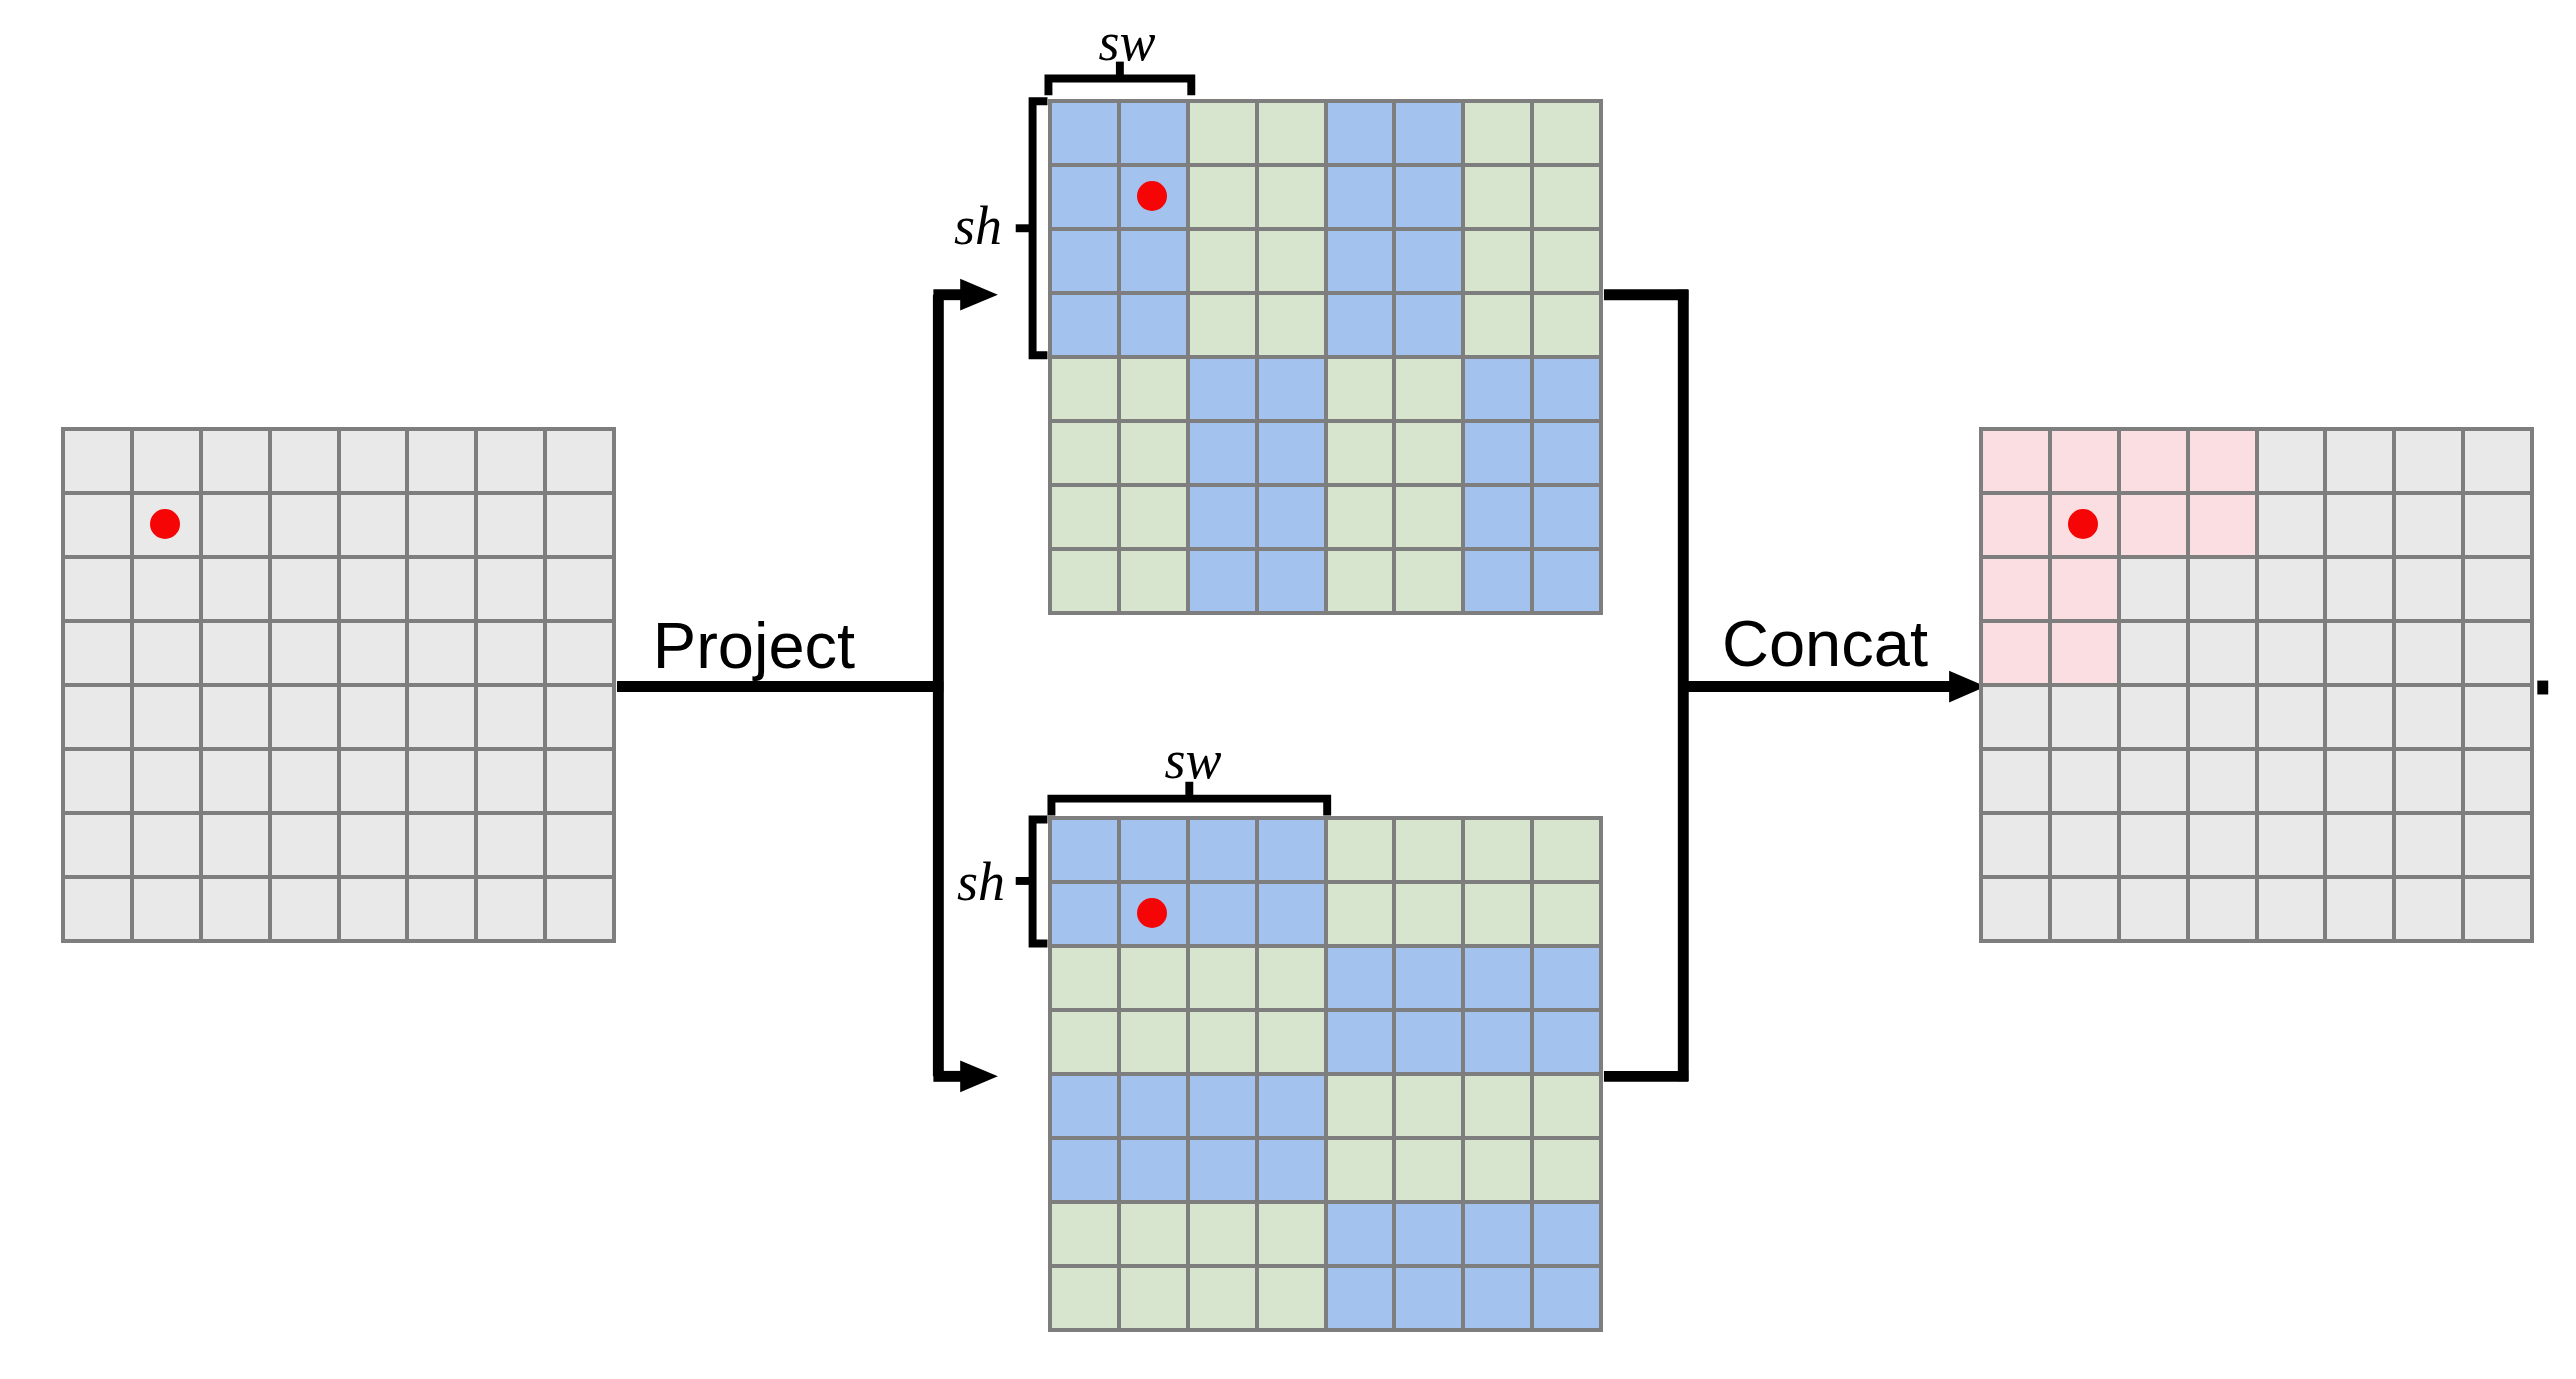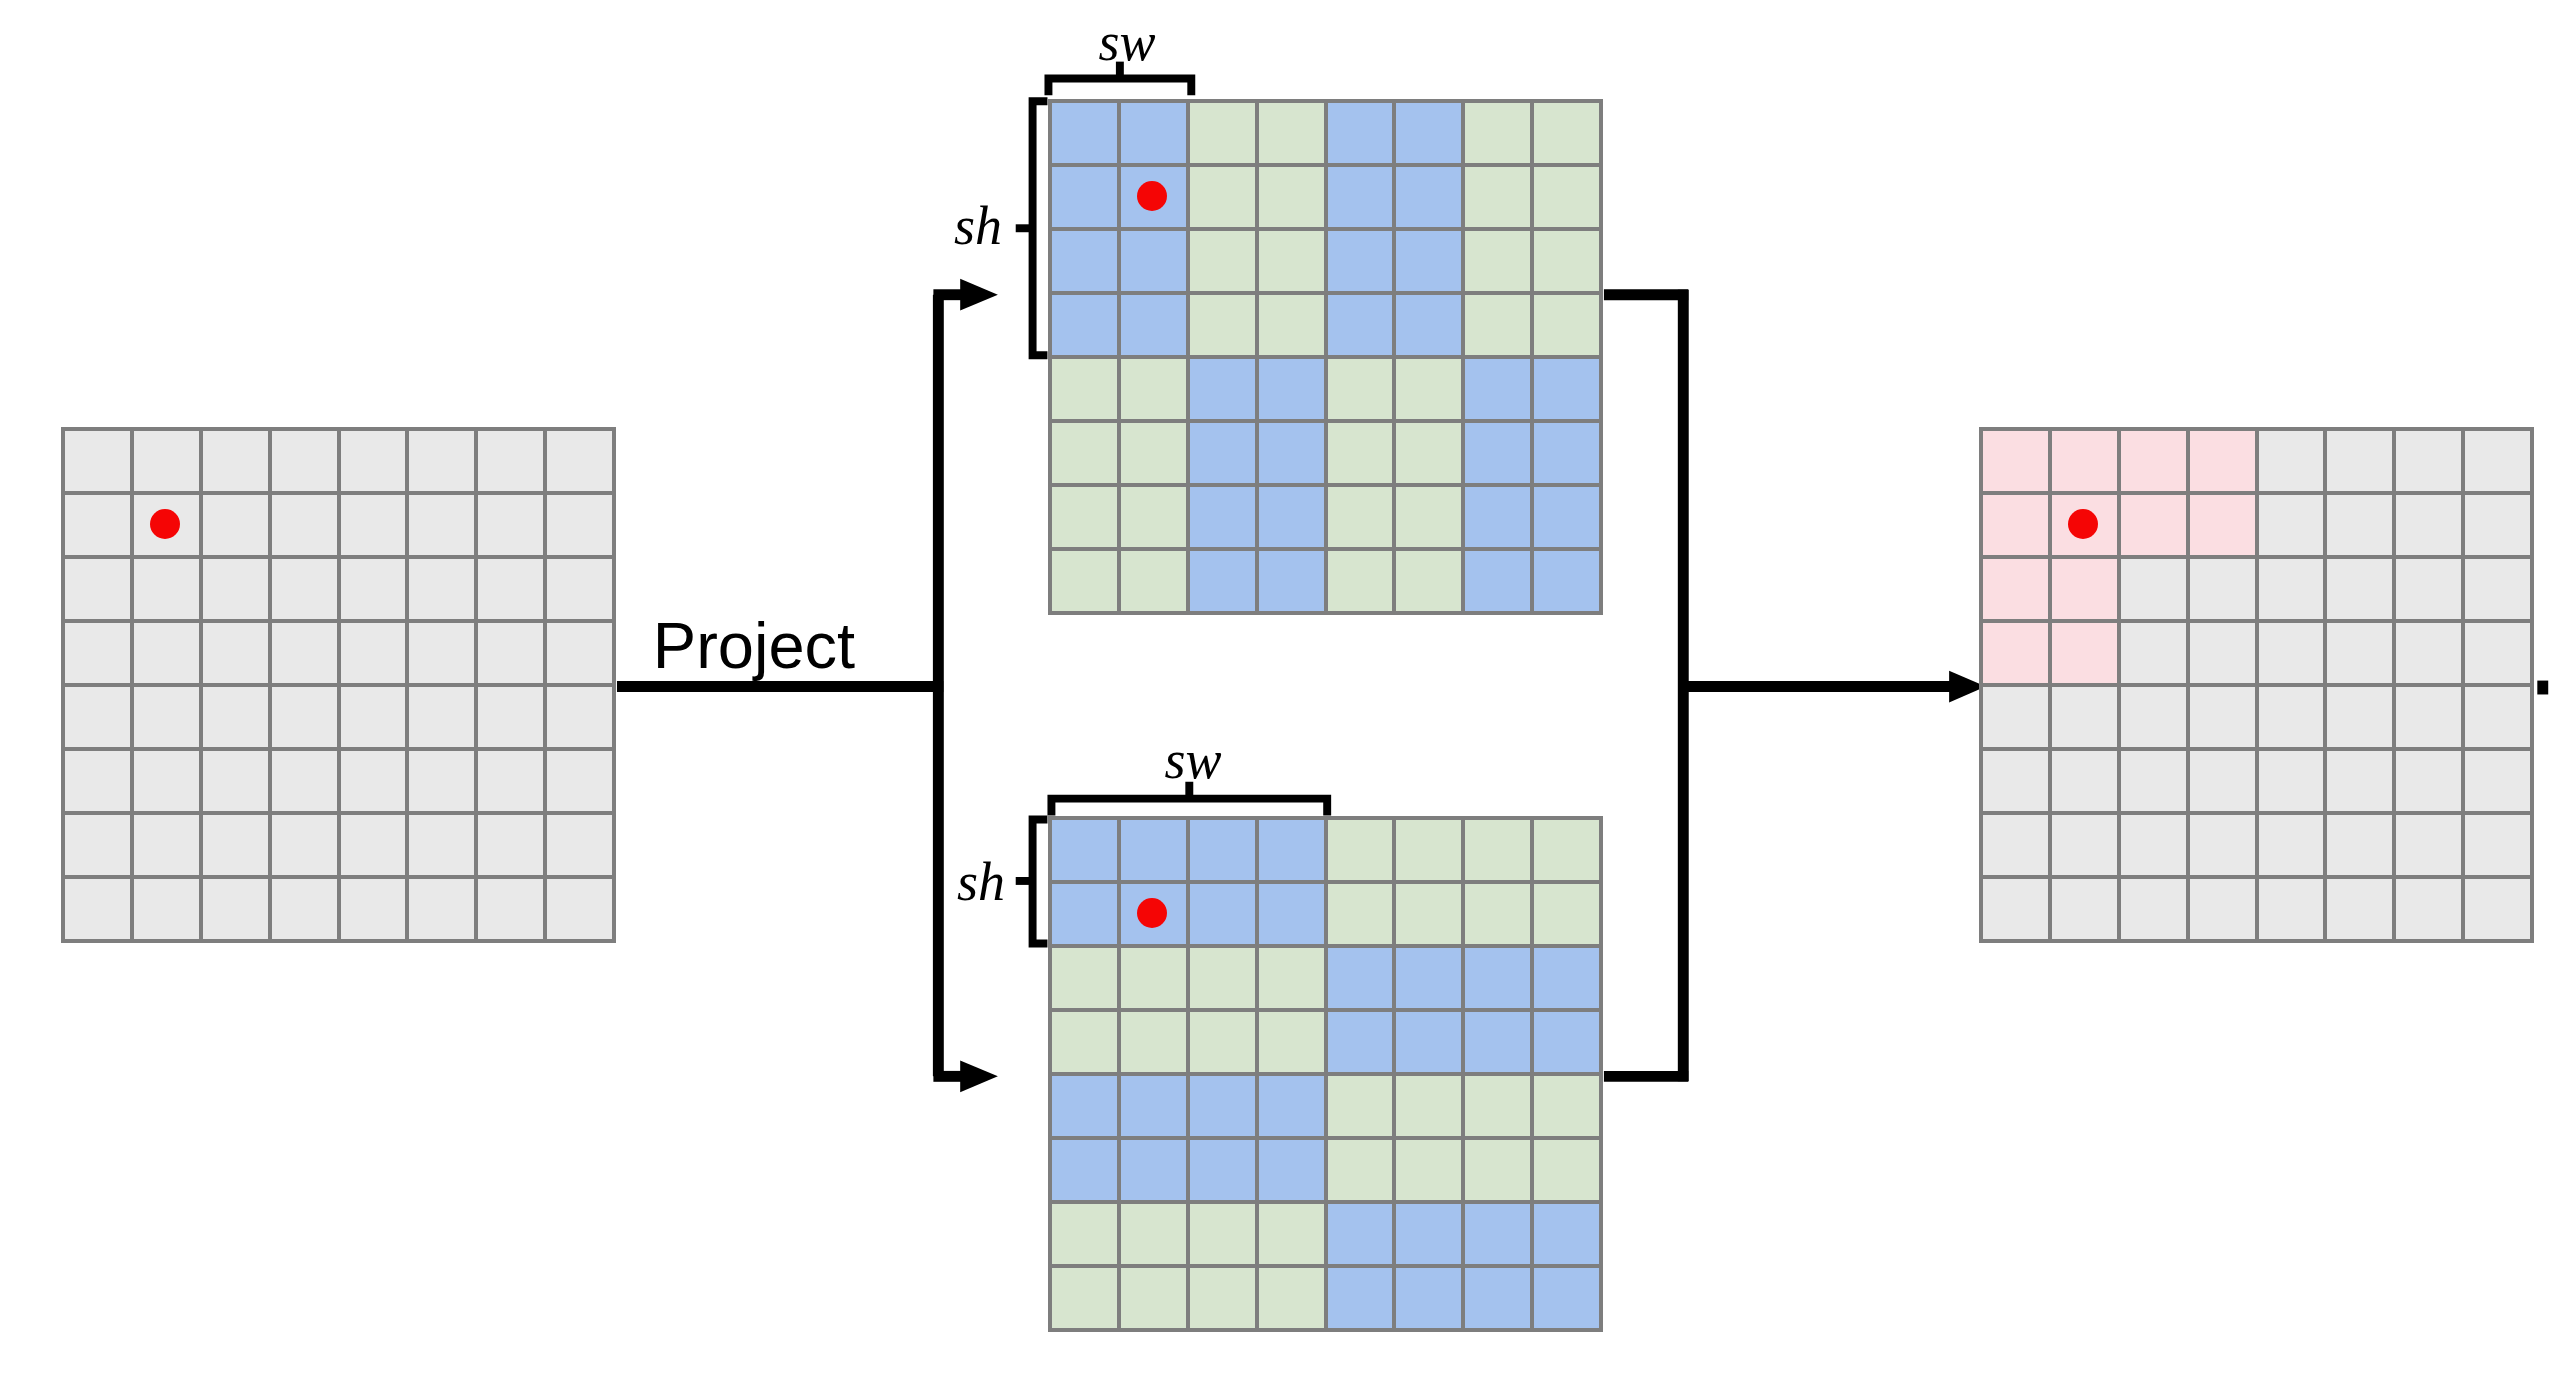--- a/index.html
+++ b/index.html
@@ -314,20 +314,21 @@
       <div class="cell" style="background: rgb(233, 233, 233);"></div>
       <div class="cell" style="background: rgb(233, 233, 233);"></div>
       <div class="cell" style="background: rgb(233, 233, 233);"></div>
       <div class="cell" style="background: rgb(233, 233, 233);"></div>
       <div class="cell" style="background: rgb(233, 233, 233);"></div>
       <div class="cell" style="background: rgb(233, 233, 233);"></div>
       <div class="marker" style="background: rgb(245, 5, 5); left: 18.75%; top: 18.75%;"></div>
     </div>
 
   <div class="lbl sans" style="left:754px; top:645px;text-align:right;">Project</div>
+  <div class="lbl sans" style="left:1825px;top:643px;">Concat</div>
 
   <div class="lbl math" style="left:1127px;top:42px;">sw</div>
   <div class="lbl math" style="left:978px; top:226px;">sh</div>
   <div class="lbl math" style="left:1193px;top:760px;">sw</div>
   <div class="lbl math" style="left:981px; top:882px;">sh</div>
 
 </div>
 
 
 </body></html>

